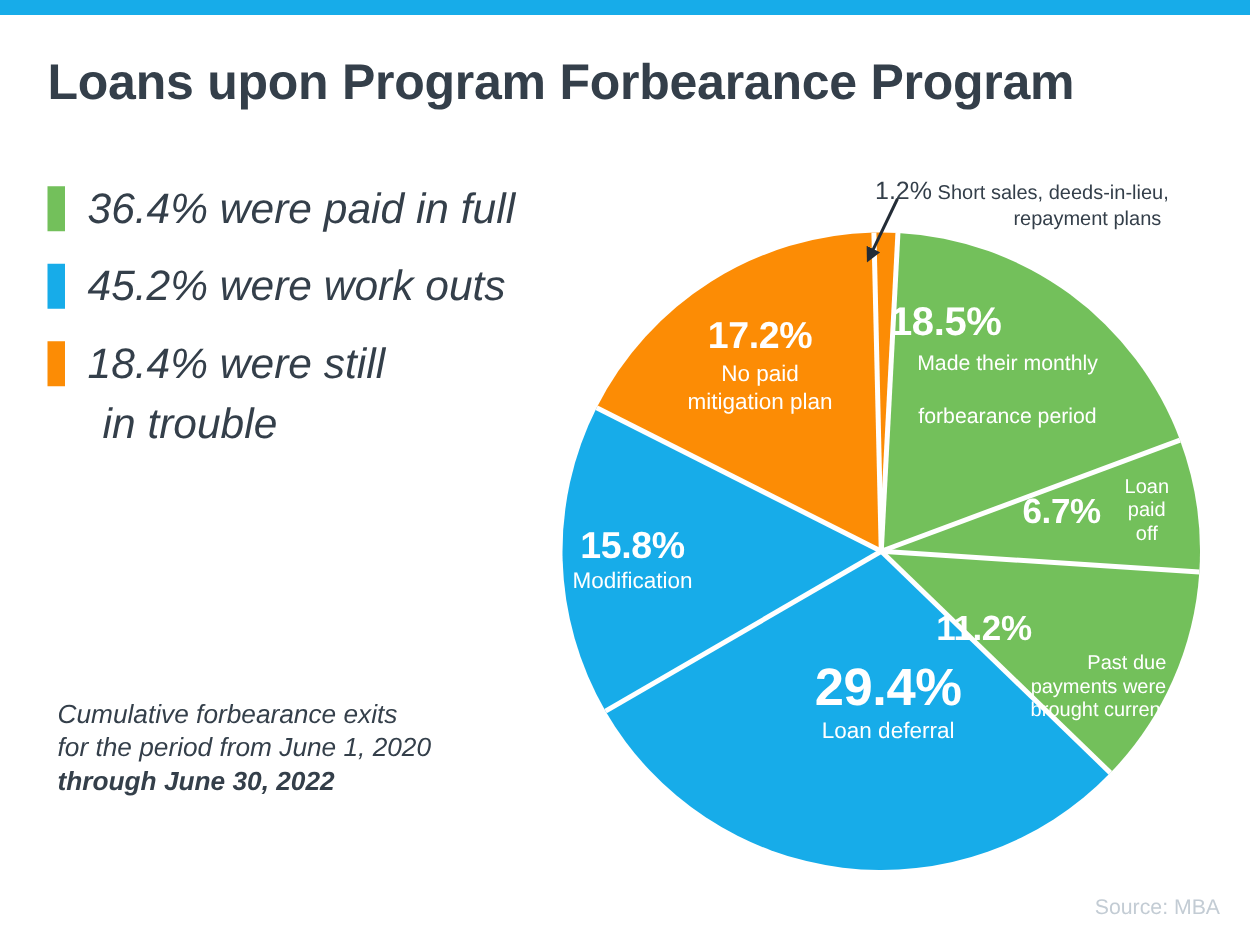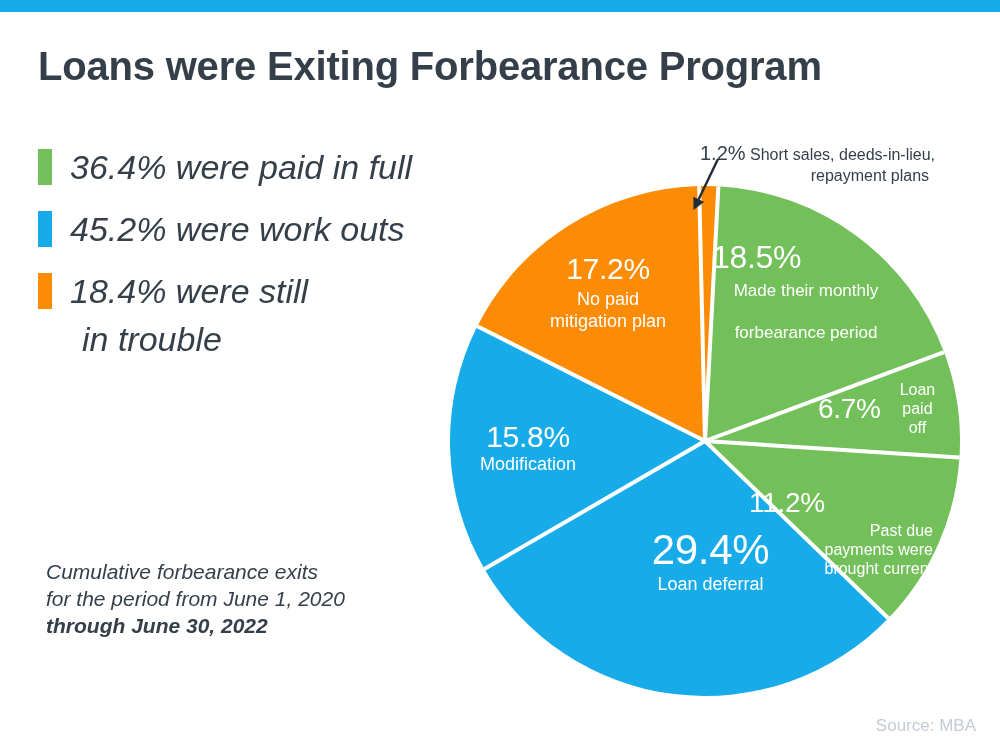--- a/index.html
+++ b/index.html
@@ -100,21 +100,21 @@
   
   .pl {
     position: absolute;
     color: #ffffff;
     text-align: center;
     line-height: 1.12;
   }
   .pl .pct {
     display: block;
     font-size: 30px;
-    font-weight: normal;
+    font-weight: bold;
     letter-spacing: -0.3px;
   }
   .pl .desc {
     display: block;
     font-size: 17px;
     margin-top: 2px;
   }
   
   .lab-green-big   { left: 706px; top: 240px; width: 200px; }
   .lab-green-big .pct { font-size: 32px; text-align: left; padding-left: 6px; }
@@ -125,21 +125,21 @@
   .lab-paidoff .desc { font-size: 16px; line-height: 19px; display: inline-block; margin-top: 0; margin-left: 12px; }
 
   .lab-pastdue { left: 745px; top: 471px; width: 190px; text-align: left; margin-top: 16px; }
   .lab-pastdue .pct { font-size: 28px; text-align: left; padding-left: 4px; }
   .lab-pastdue .desc { font-size: 16px; line-height: 19px; text-align: right; padding-right: 2px; margin-top: 3px;}
 
   .lab-deferral { left: 598px; top: 526px; width: 225px; }
   .lab-deferral .pct { font-size: 42px; }
   .lab-deferral .desc { font-size: 18px; margin-top: 1px; }
 
-  .lab-modification { left: 448px; top: 420px; width: 160px; }
+  .lab-modification { left: 426px; top: 420px; width: 160px; }
   .lab-modification .pct { font-size: 30px; }
   .lab-modification .desc { font-size: 18px; margin-top: 0px; }
 
   .lab-noloss { left: 523px; top: 252px; width: 170px; }
   .lab-noloss .pct { font-size: 30px; }
   .lab-noloss .desc { font-size: 18px; line-height: 22px; margin-top: 2px; }
 
   
   .callout {
     position: absolute;
@@ -169,21 +169,21 @@
     color: #c3ccd4;
   }
 </style>
 </head>
 <body>
 
 <div id="stage">
 
   <div class="top-bar"></div>
 
-  <div class="page-title">Loans were Exiting Forbearance Program</div>
+  <div class="page-title">Loans upon Program Forbearance Program</div>
 
   <div class="legend">
 
     <div class="legend-item">
       <div class="legend-swatch" style="background:#73c05b;"></div>
       <div class="legend-text">
         <span class="noind">36.4% were paid in full</span>
       </div>
     </div>
 

